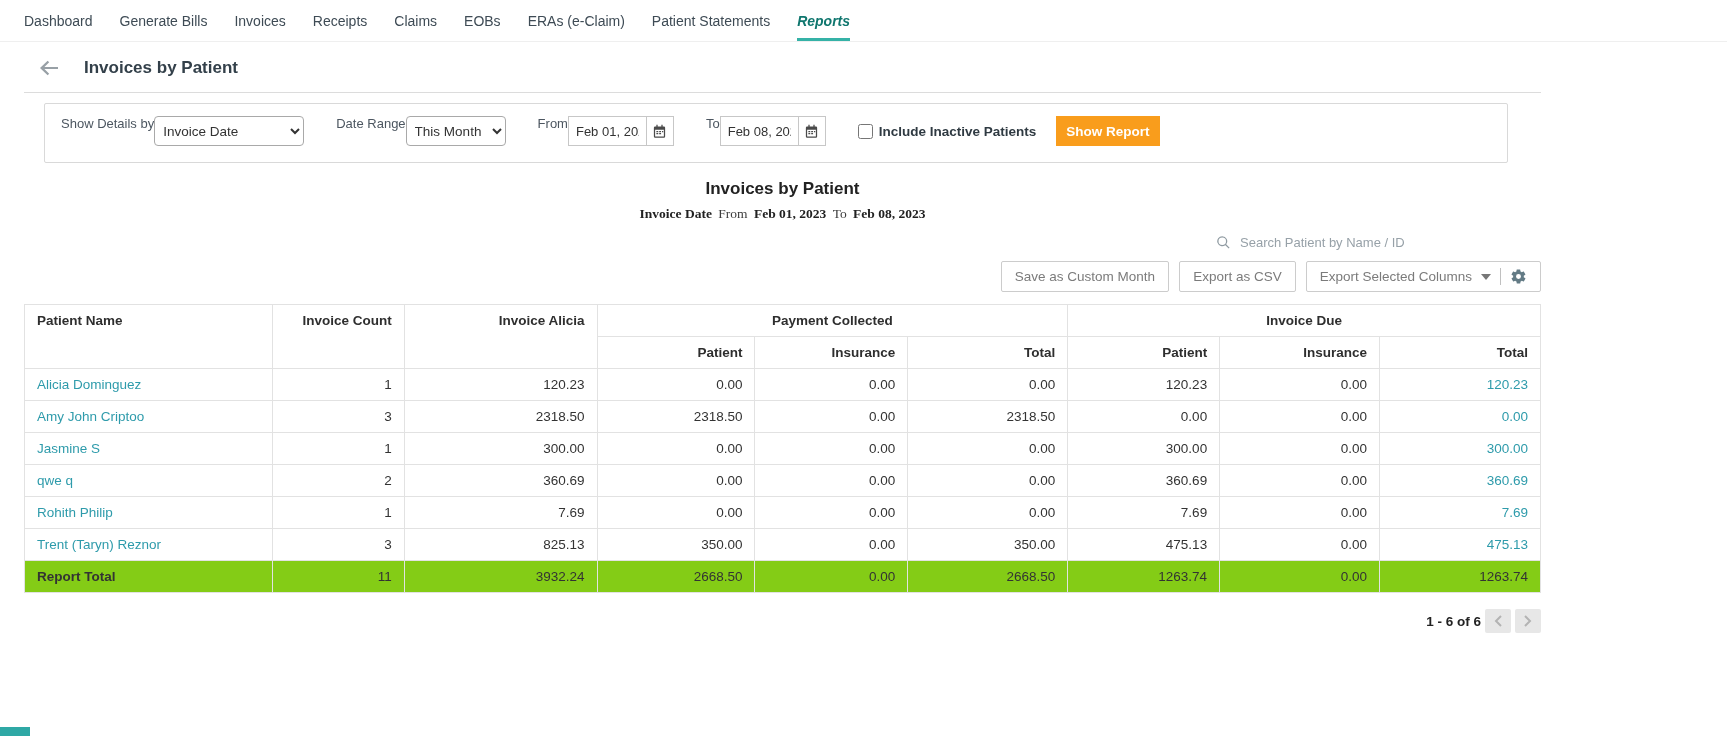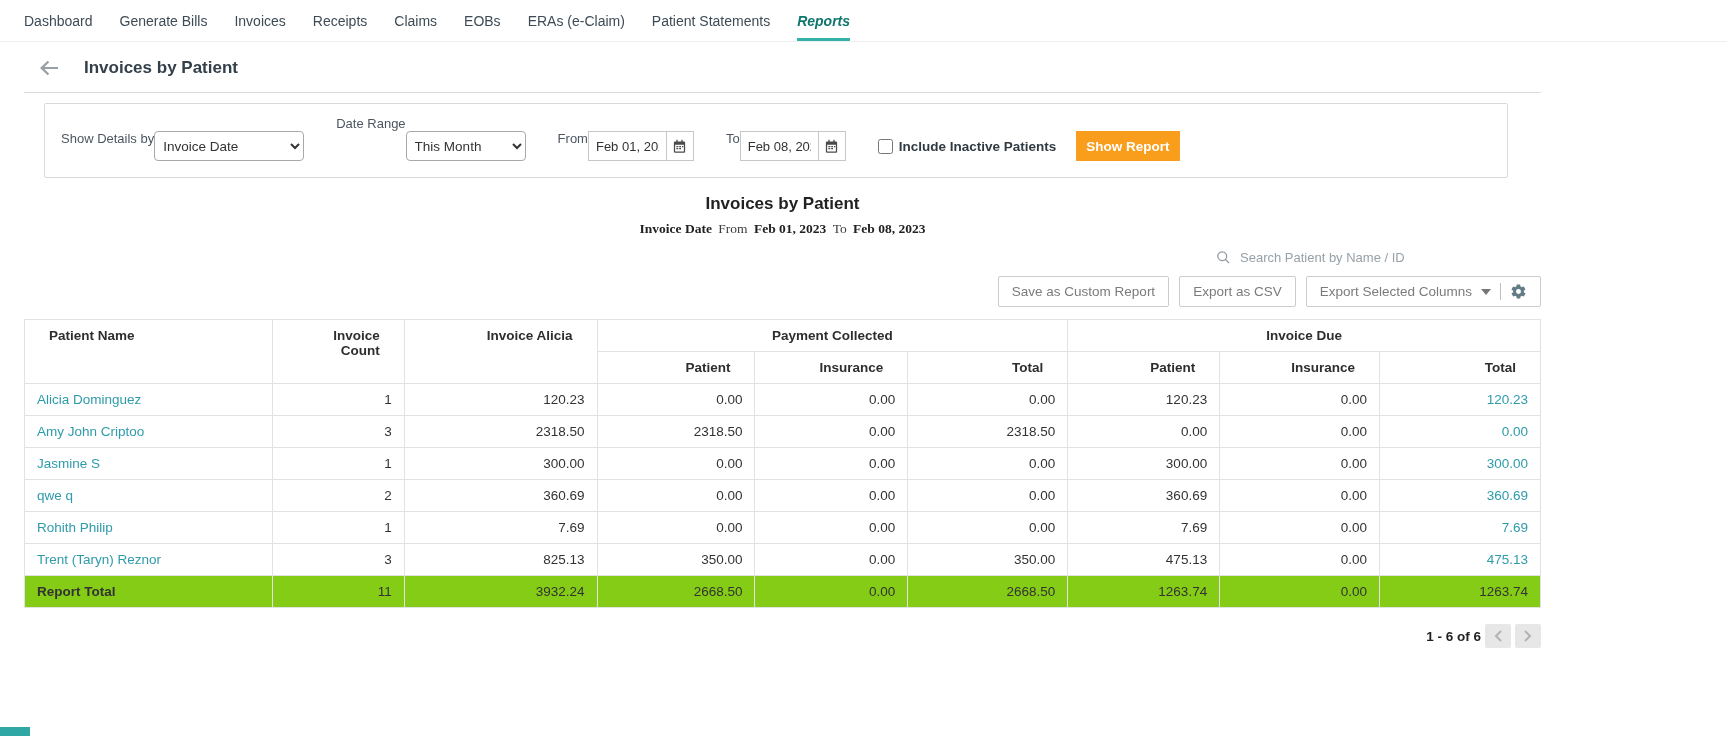--- a/index.html
+++ b/index.html
@@ -17,21 +17,21 @@
   .page-header { display:flex; align-items:center; gap:24px; padding:15px 0 13px 14px; border-bottom:1px solid #dcdcdc; }
   .back-arrow { width:22px; height:22px; cursor:pointer; display:flex; align-items:center; }
   .page-title { font-size:17px; font-weight:700; color:#33404a; }
 
   
   .filter-panel { margin:10px 0 0 20px; width:1464px; border:1px solid #d9d9d9; border-radius:2px; padding:12px 16px 16px; display:flex; align-items:flex-end; gap:32px; }
   .filter-group { display:flex; flex-direction:row; }
   .filter-label { font-size:13px; color:#4c5660; margin-bottom:10px; }
   select.filter-select { font-family:"Liberation Sans",sans-serif; font-size:13.5px; color:#333; padding:5px 4px; border:1px solid #a9a9a9; border-radius:4px; background:#fff; height:30px; }
   .sel-details { width:150px; }
-  .sel-range { width:120px;margin-top:15px; }
+  .sel-range { width:100px; }
   .date-wrap { display:flex; }
   .date-input { width:78px; height:30px; border:1px solid #c7c7c7; border-right:none; padding:0 7px; font-size:13px; font-family:"Liberation Sans",sans-serif; color:#333; }
   .cal-btn { width:28px; height:30px; border:1px solid #c7c7c7; background:#fff; display:flex; align-items:center; justify-content:center; cursor:pointer; padding:0; }
   .check-group { align-items:flex-start; gap:6px; padding-bottom:7px; }
   .check-group input { width:15px; height:15px; margin:0; }
   .check-label { font-size:13.5px; font-weight:700; color:#2f3a42; }
   .show-report-btn { background:#f99d1c; color:#fff; border:none; font-family:"Liberation Sans",sans-serif; font-size:13.5px; font-weight:700; padding:0 10px; height:30px; cursor:pointer; margin-left:-12px; }
 
   
   .report-head { text-align:center; margin-top:16px; }
@@ -46,21 +46,21 @@
   .search-input::placeholder { color:#97a1a8; }
 
   
   .actions-row { display:flex; justify-content:flex-end; align-items:center; gap:10px; margin-top:10px; }
   .btn { background:#fff; border:1px solid #cccccc; color:#7b7b7b; font-family:"Liberation Sans",sans-serif; font-size:13.5px; padding:0 13px; height:31px; border-radius:2px; display:flex; align-items:center; gap:9px; cursor:pointer; }
   .btn-divider { width:1px; height:17px; background:#c0c0c0; }
 
   
   table.report-table { margin-top:12px; width:100%; border-collapse:collapse; font-size:13.5px; }
   .report-table th, .report-table td { border:1px solid #e2e2e2; }
-  .report-table th { font-weight:700; color:#2e2e2e; padding:8px 24px; background:#fff; }
+  .report-table th { font-weight:700; color:#2e2e2e; padding:8px 12px; background:#fff; }
   .report-table td { padding:8px 12px; color:#333; }
   th.h-left { text-align:left; vertical-align:top; }
   th.h-right { text-align:right; vertical-align:top; }
   th.h-group { text-align:center; }
   th.h-sub { text-align:right; font-weight:700; }
   td.num, td.numlink { text-align:right; }
   a.link { color:#2e9bab; text-decoration:none; cursor:pointer; }
   tr.total-row td { background:#84cc16; }
   tr.total-row td.label { font-weight:700; }
 
@@ -159,21 +159,21 @@
   <div class="search-row">
     <span>
       <svg width="15" height="15" viewBox="0 0 24 24">
           <path d="M10 2a8 8 0 1 0 4.9 14.3l5.4 5.4 1.4-1.4-5.4-5.4A8 8 0 0 0 10 2zm0 2a6 6 0 1 1 0 12 6 6 0 0 1 0-12z" fill="#8f9aa1"></path>
         </svg>
     </span>
     <input class="search-input" placeholder="Search Patient by Name / ID" style="">
   </div>
 
   <div class="actions-row">
-    <button class="btn">Save as Custom Report</button>
+    <button class="btn">Save as Custom Month</button>
     <button class="btn">Export as CSV</button>
     <button class="btn">
       <span>Export Selected Columns</span>
       <span>
         <svg width="10" height="6" viewBox="0 0 10 6">
             <path d="M0 0h10L5 6z" fill="#777"></path>
           </svg>
       </span>
       <span class="btn-divider"></span>
       <span>

